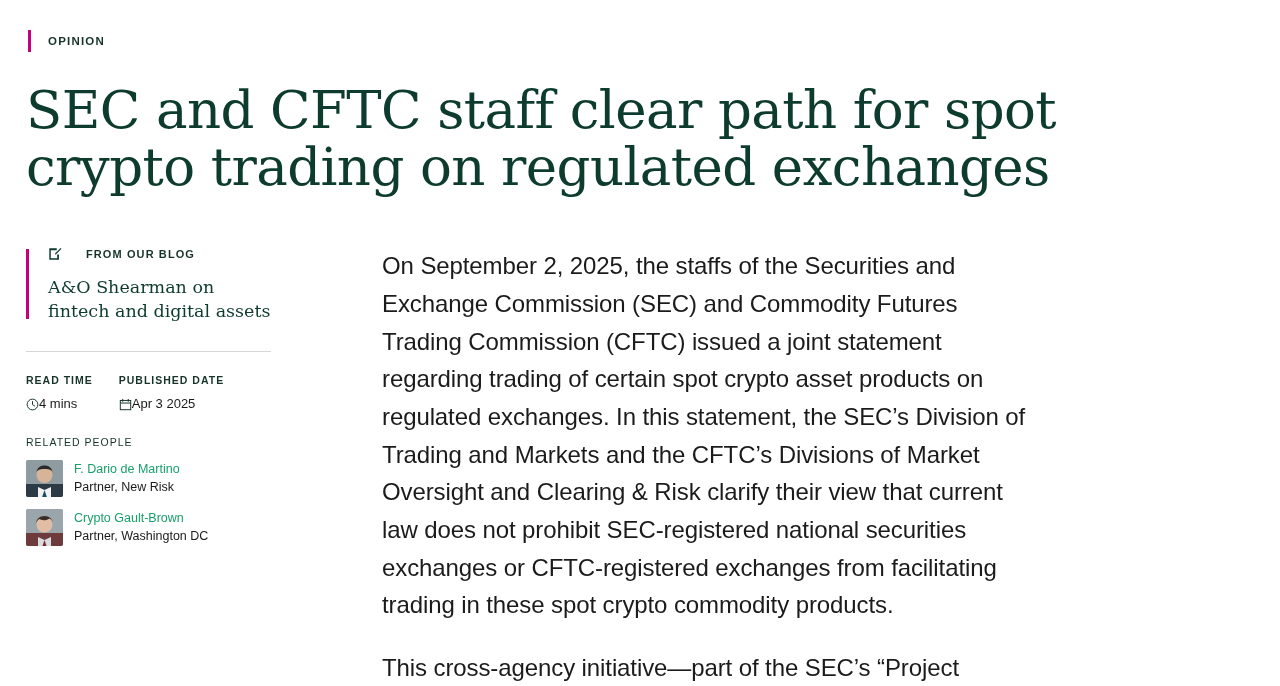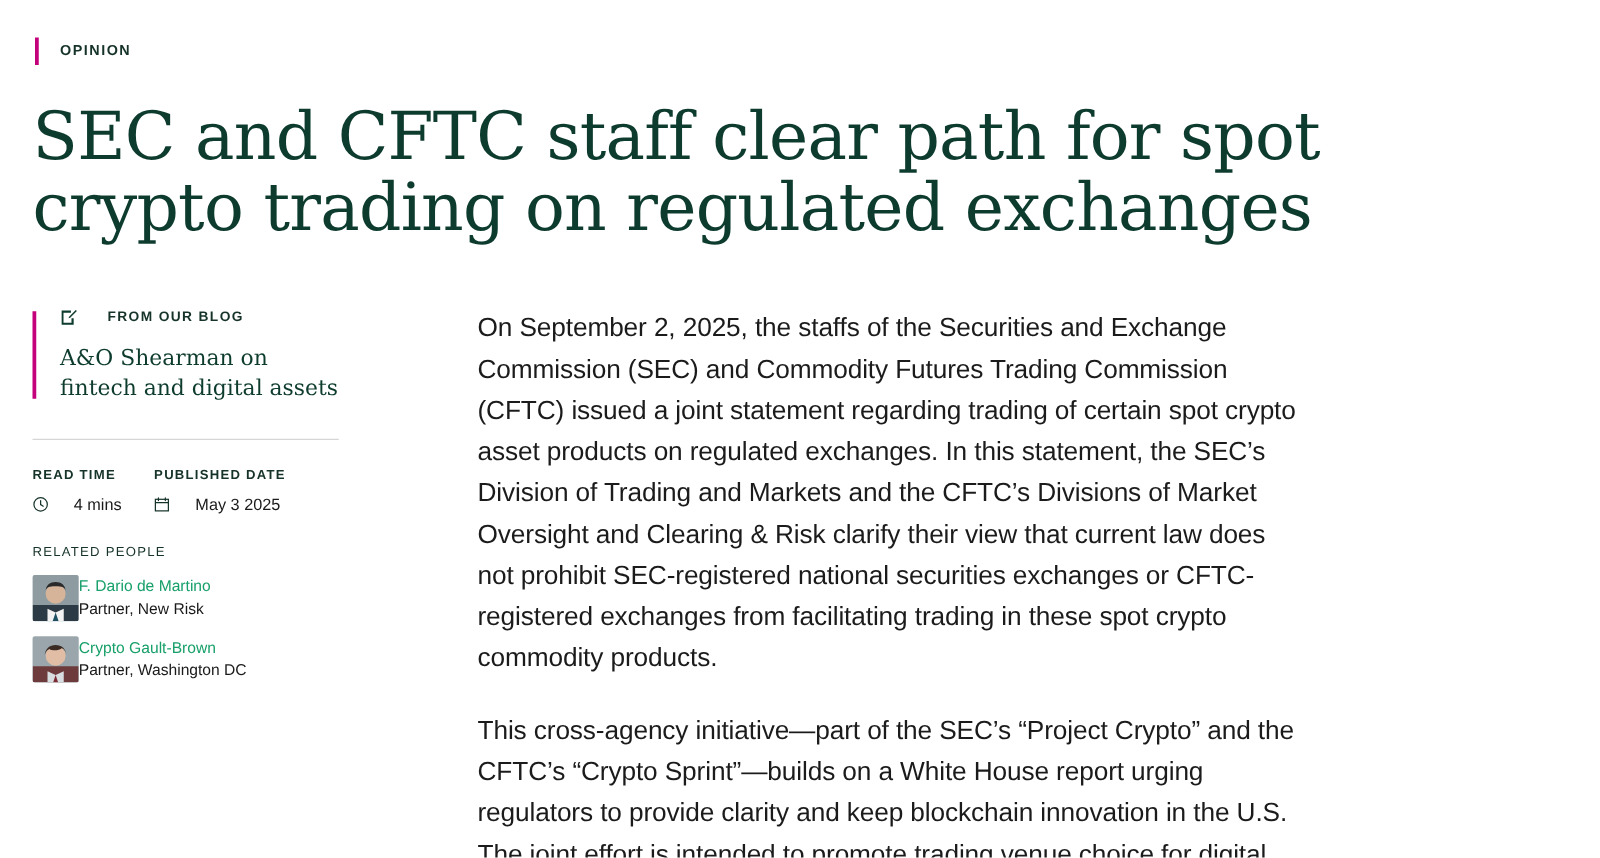--- a/index.html
+++ b/index.html
@@ -130,21 +130,21 @@
   .meta-head {
     font-size: 10.5px;
     font-weight: bold;
     letter-spacing: 1px;
     color: #16332a;
     text-transform: uppercase;
   }
   .meta-value-row {
     display: flex;
     align-items: center;
-    gap: 20px;
+    gap: 0;
     margin-top: 10px;
   }
   .meta-value {
     font-size: 13px;
     color: #1a1a1a;
   }
   .meta-icon {
     width: 13px;
     height: 13px;
     display: inline-block;
@@ -157,20 +157,21 @@
     font-weight: normal;
     letter-spacing: 1px;
     color: #16332a;
     text-transform: uppercase;
     margin-top: 25px;
   }
   .person {
     display: flex;
     align-items: center;
     margin-top: 12px;
+    gap: 11px;
   }
   .avatar {
     width: 37px;
     height: 37px;
     flex: 0 0 37px;
     border-radius: 2px;
     overflow: hidden;
     background: #b9c3c6;
     position: relative;
   }
@@ -182,21 +183,21 @@
   }
   .person-role {
     font-size: 12.5px;
     color: #1a1a1a;
     line-height: 1.4;
     margin-top: 2px;
   }
 
   
   .article p {
-    font-size: 21px;
+    font-size: 24px;
     line-height: 1.57;
     color: #1b1b1b;
     margin: 0 0 25px 0;
     letter-spacing: -0.1px;
   }
 </style>
 </head>
 <body>
 
 <div class="page">
@@ -246,21 +247,21 @@
         <div class="meta-col">
           <div class="meta-head">PUBLISHED DATE</div>
           <div class="meta-value-row">
             <span class="meta-icon">
               <svg viewBox="0 0 16 16" width="13" height="13" aria-hidden="true">
                 <rect x="1.6" y="3.0" width="12.8" height="11.4" fill="none" stroke="currentColor" stroke-width="1.2"></rect>
                 <path d="M1.6 6.2h12.8" stroke="currentColor" stroke-width="1.2"></path>
                 <path d="M4.6 1.6v2.6M11.4 1.6v2.6" stroke="currentColor" stroke-width="1.2" stroke-linecap="round"></path>
               </svg>
             </span>
-            <span class="meta-value">May 3 2025</span>
+            <span class="meta-value">Apr 3 2025</span>
           </div>
         </div>
 
       </div>
 
       <div class="rp-head">RELATED PEOPLE</div>
 
       <div class="person">
         <div class="avatar">
           <svg viewBox="0 0 37 37" width="37" height="37" aria-hidden="true">

